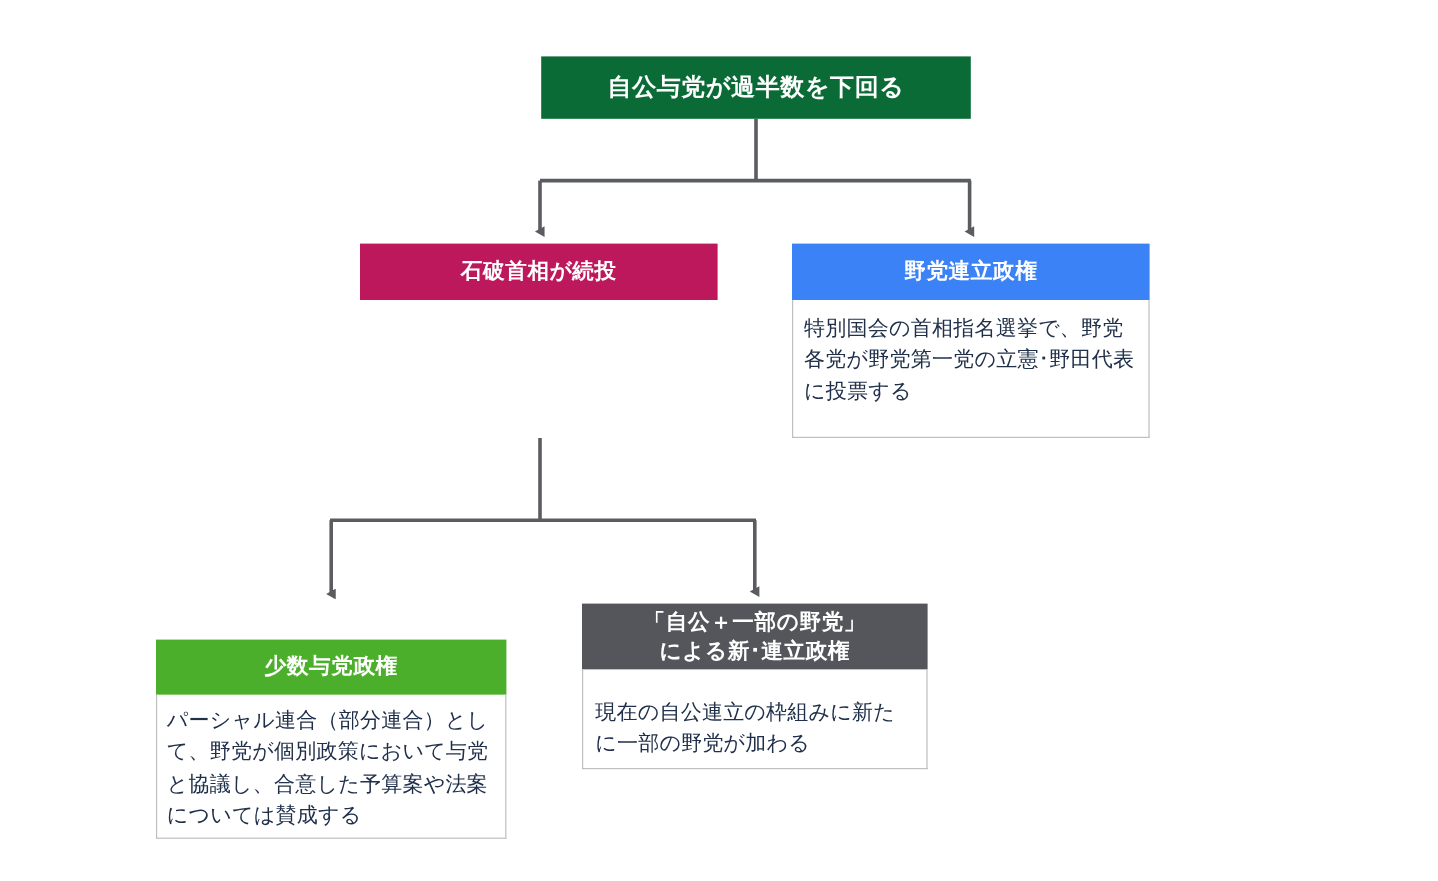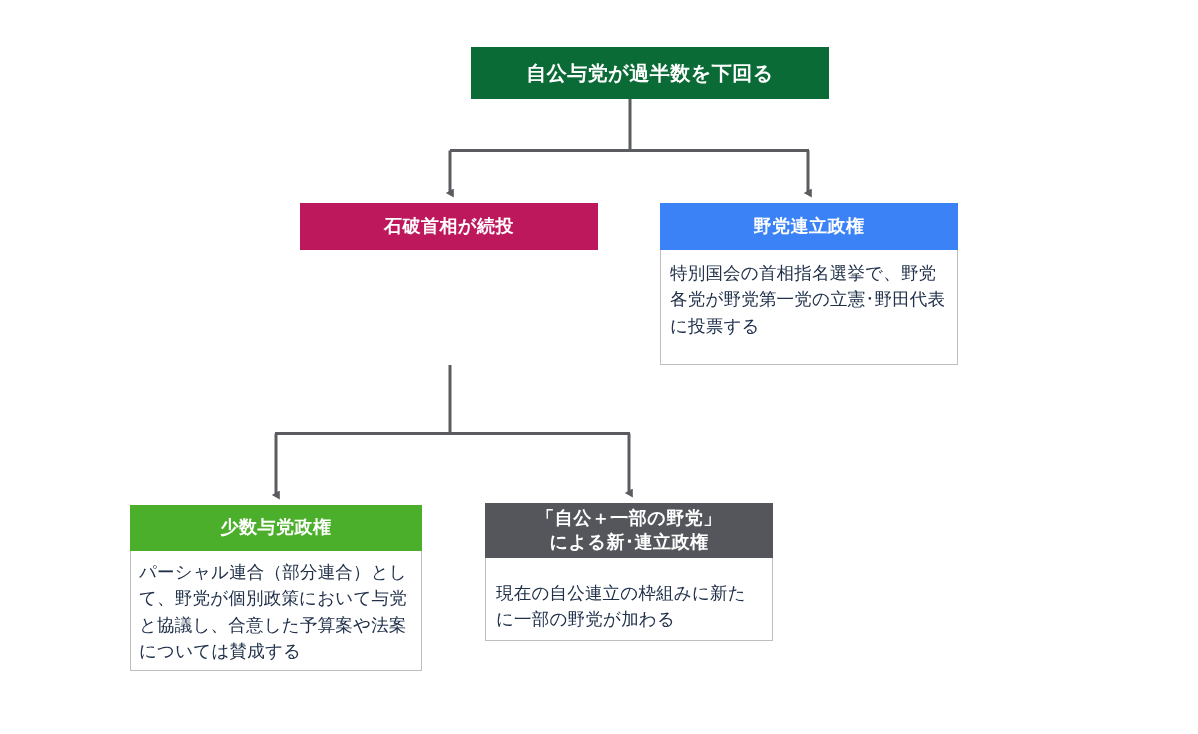--- a/index.html
+++ b/index.html
@@ -54,21 +54,20 @@
     line-height: 1.5;
     letter-spacing: 0.2px;
   }
 
   
   .root-node {
     left: 451px;
     top: 47px;
     width: 358px;
     height: 52px;
-    margin-left: 20px;
   }
   .root-node .node-header {
     width: 100%;
     height: 100%;
     background: #0a6b36;
     font-size: 20px;
   }
 
   
   .lvl2 {
@@ -96,20 +95,21 @@
   #node-minority {
     left: 130px;
     top: 505px;
     width: 292px;
   }
   #node-minority .node-header {
     width: 100%;
     height: 46px;
     background: #4caf2b;
     font-size: 18px;
+    margin-top: 28px;
   }
   #node-minority .node-body {
     width: 100%;
     height: 120px;
     padding: 8px 8px 0 8px;
     font-size: 17.5px;
   }
 
   #node-newcoalition {
     left: 485px;

